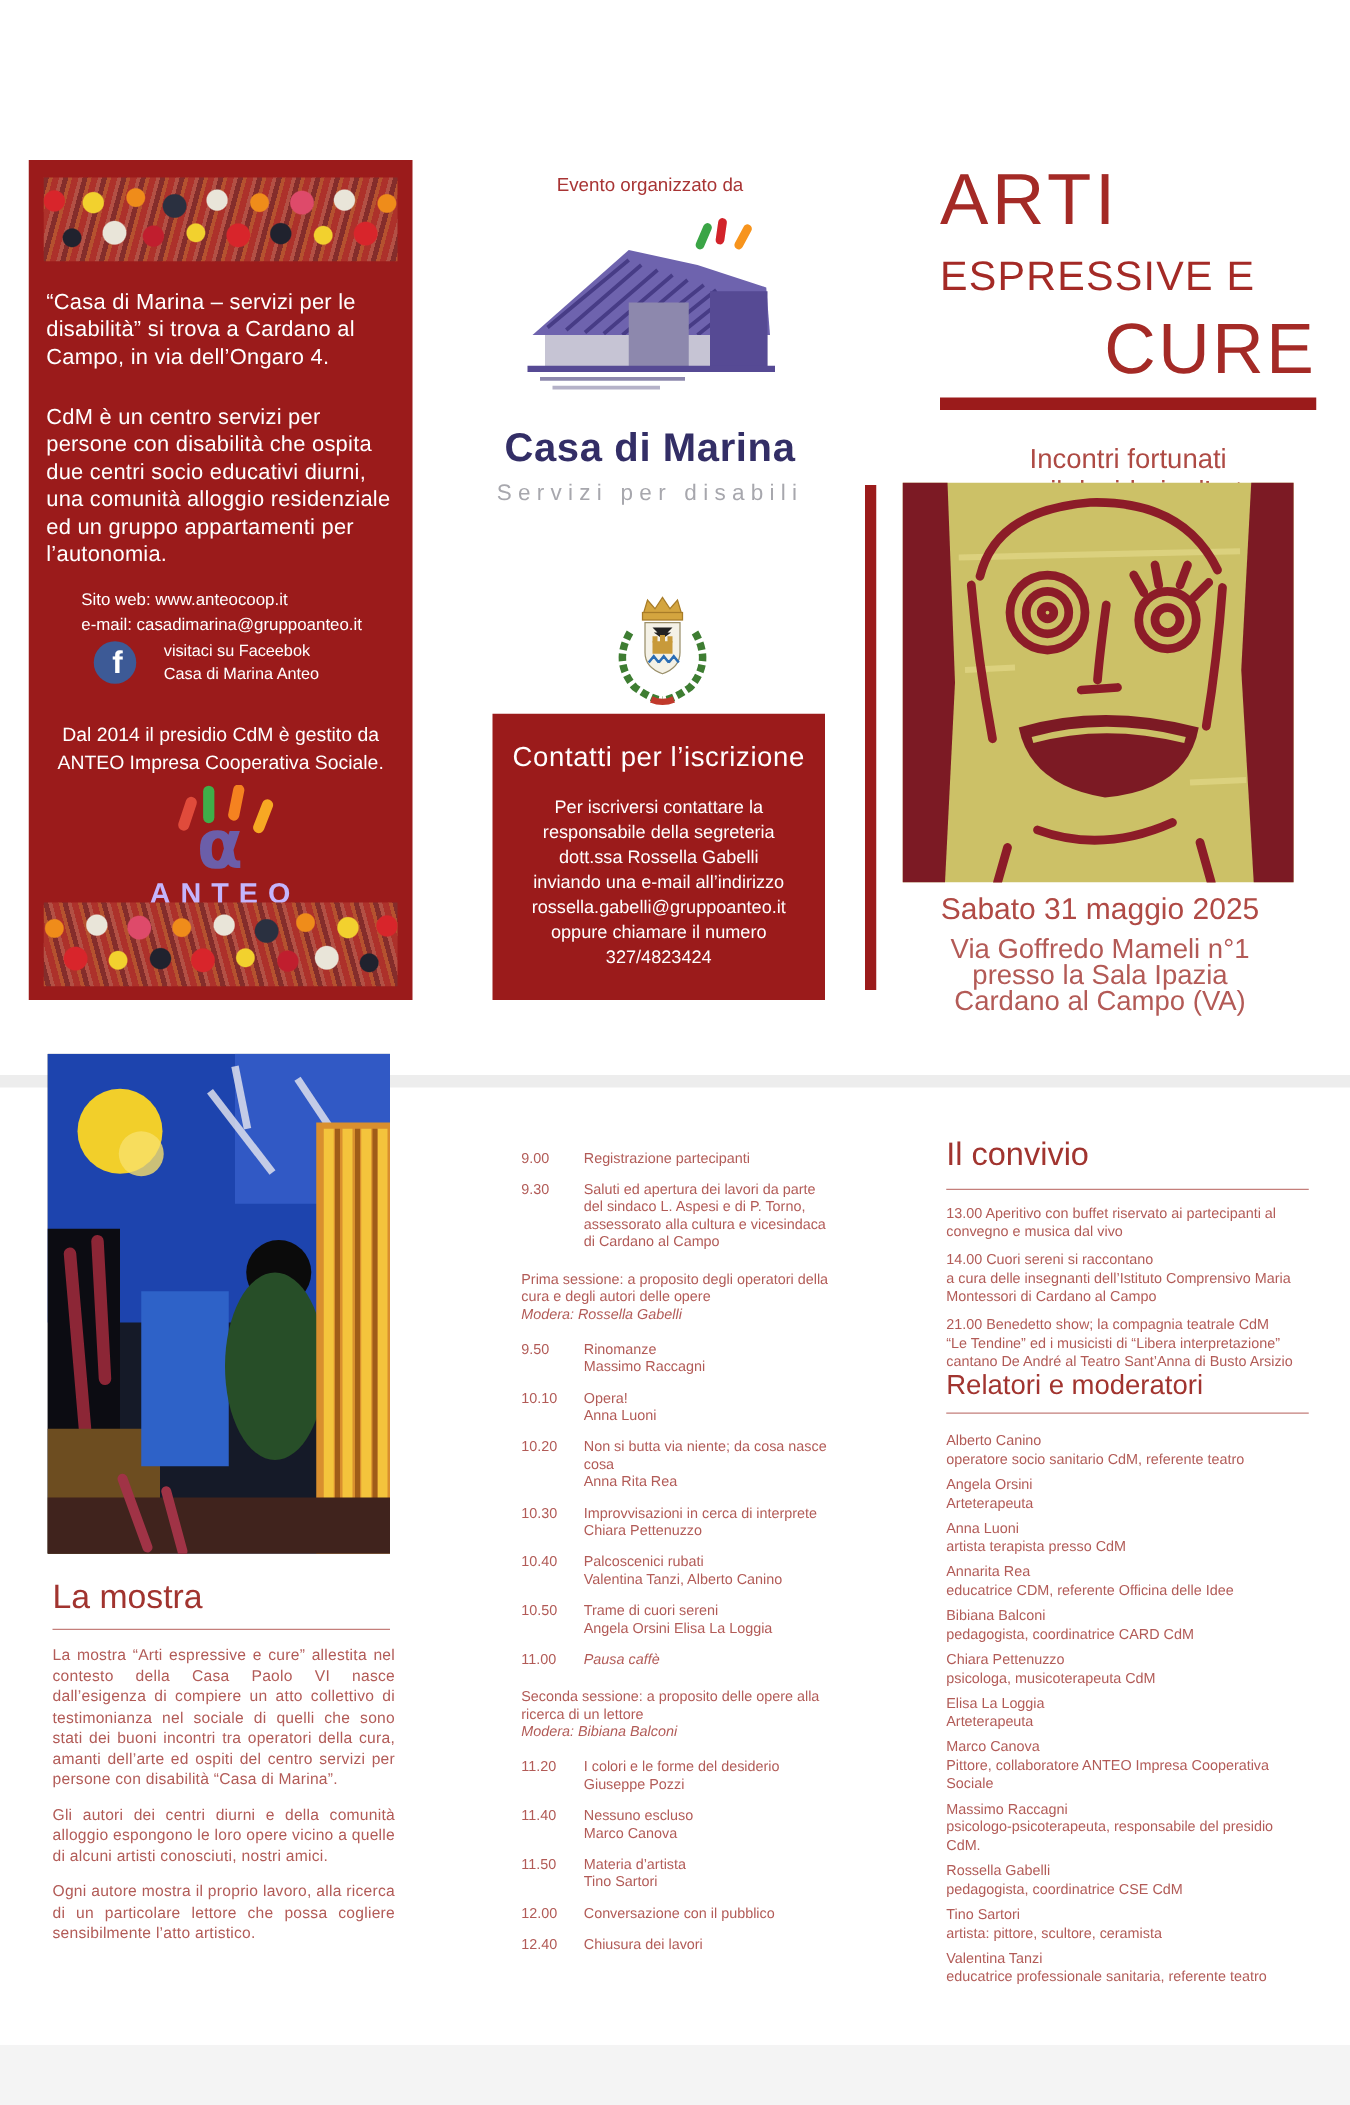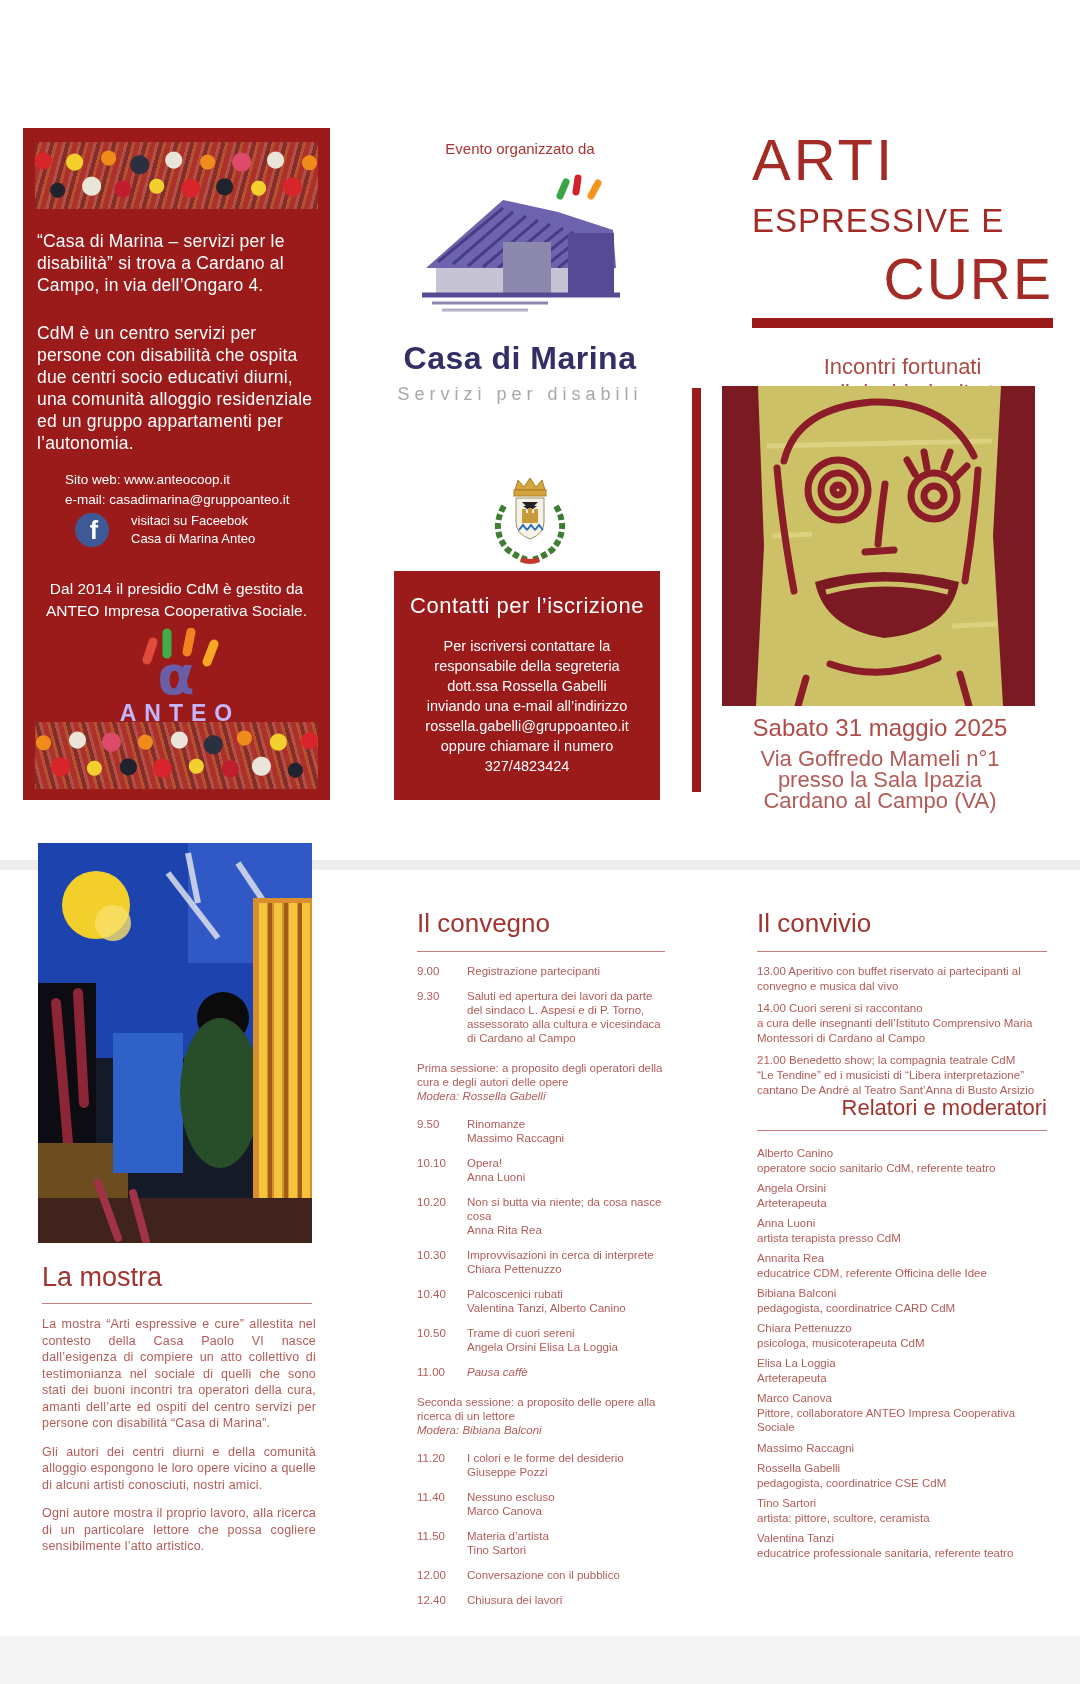--- a/index.html
+++ b/index.html
@@ -90,21 +90,21 @@
   .prog-body > span{display:block;}
   .prog-title.italic{font-style:italic;}
   .prog-modera{font-style:italic;}
 
   
   .convivio{position:absolute;left:757px;top:908px;width:322px;}
   .convivio .sec-h{font-size:26px;padding-bottom:12px;width:290px;}
   .conviv{margin-top:12px;}
   .conviv-item{margin:0 0 7px;font-size:11.5px;line-height:15px;color:#b25b57;}
   .relatori{position:absolute;left:757px;top:1095px;width:322px;}
-  .relatori .sec-h{font-size:22px;text-align:right;padding-bottom:9px;width:290px;}
+  .relatori .sec-h{font-size:22px;text-align:left;padding-bottom:9px;width:290px;}
   .people{margin-top:15px;}
   .person{margin-bottom:6px;font-size:11.5px;line-height:14.5px;color:#b25b57;}
   .person span{display:block;}
 </style>
 </head>
 <body>
 
 <div class="canvas">
 
   <section class="left-panel">
@@ -285,21 +285,20 @@
   <div class="mostra-text">
 
       <p class="mostra-para">La mostra “Arti espressive e cure” allestita nel contesto della Casa Paolo VI nasce dall’esigenza di compiere un atto collettivo di testimonianza nel sociale di quelli che sono stati dei buoni incontri tra operatori della cura, amanti dell’arte ed ospiti del centro servizi per persone con disabilità “Casa di Marina”.</p>
 
       <p class="mostra-para">Gli autori dei centri diurni e della comunità alloggio espongono le loro opere vicino a quelle di alcuni artisti conosciuti, nostri amici.</p>
 
       <p class="mostra-para">Ogni autore mostra il proprio lavoro, alla ricerca di un particolare lettore che possa cogliere sensibilmente l’atto artistico.</p>
     </div>
 
   <section class="convegno">
-    <h2 class="sec-h">Il convegno</h2>
     <div class="prog">
 
         <div class="prog-row">
           <span class="prog-time">9.00</span>
           <span class="prog-body">
 
             <span class="prog-title prewrap">Registrazione partecipanti</span>
 
           </span>
         </div>
@@ -514,20 +513,22 @@
 
 
         <div class="person">
           <span class="person-name">Marco Canova</span>
           <span class="person-role prewrap">Pittore, collaboratore ANTEO Impresa Cooperativa
 Sociale</span>
         </div>
 
         <div class="person">
           <span class="person-name">Massimo Raccagni</span>
+          <span class="person-role prewrap">psicologo-psicoterapeuta, responsabile del presidio
+CdM.</span>
         </div>
 
         <div class="person">
           <span class="person-name">Rossella Gabelli</span>
           <span class="person-role prewrap">pedagogista, coordinatrice CSE CdM</span>
         </div>
 
         <div class="person">
           <span class="person-name">Tino Sartori</span>
           <span class="person-role prewrap">artista: pittore, scultore, ceramista</span>

